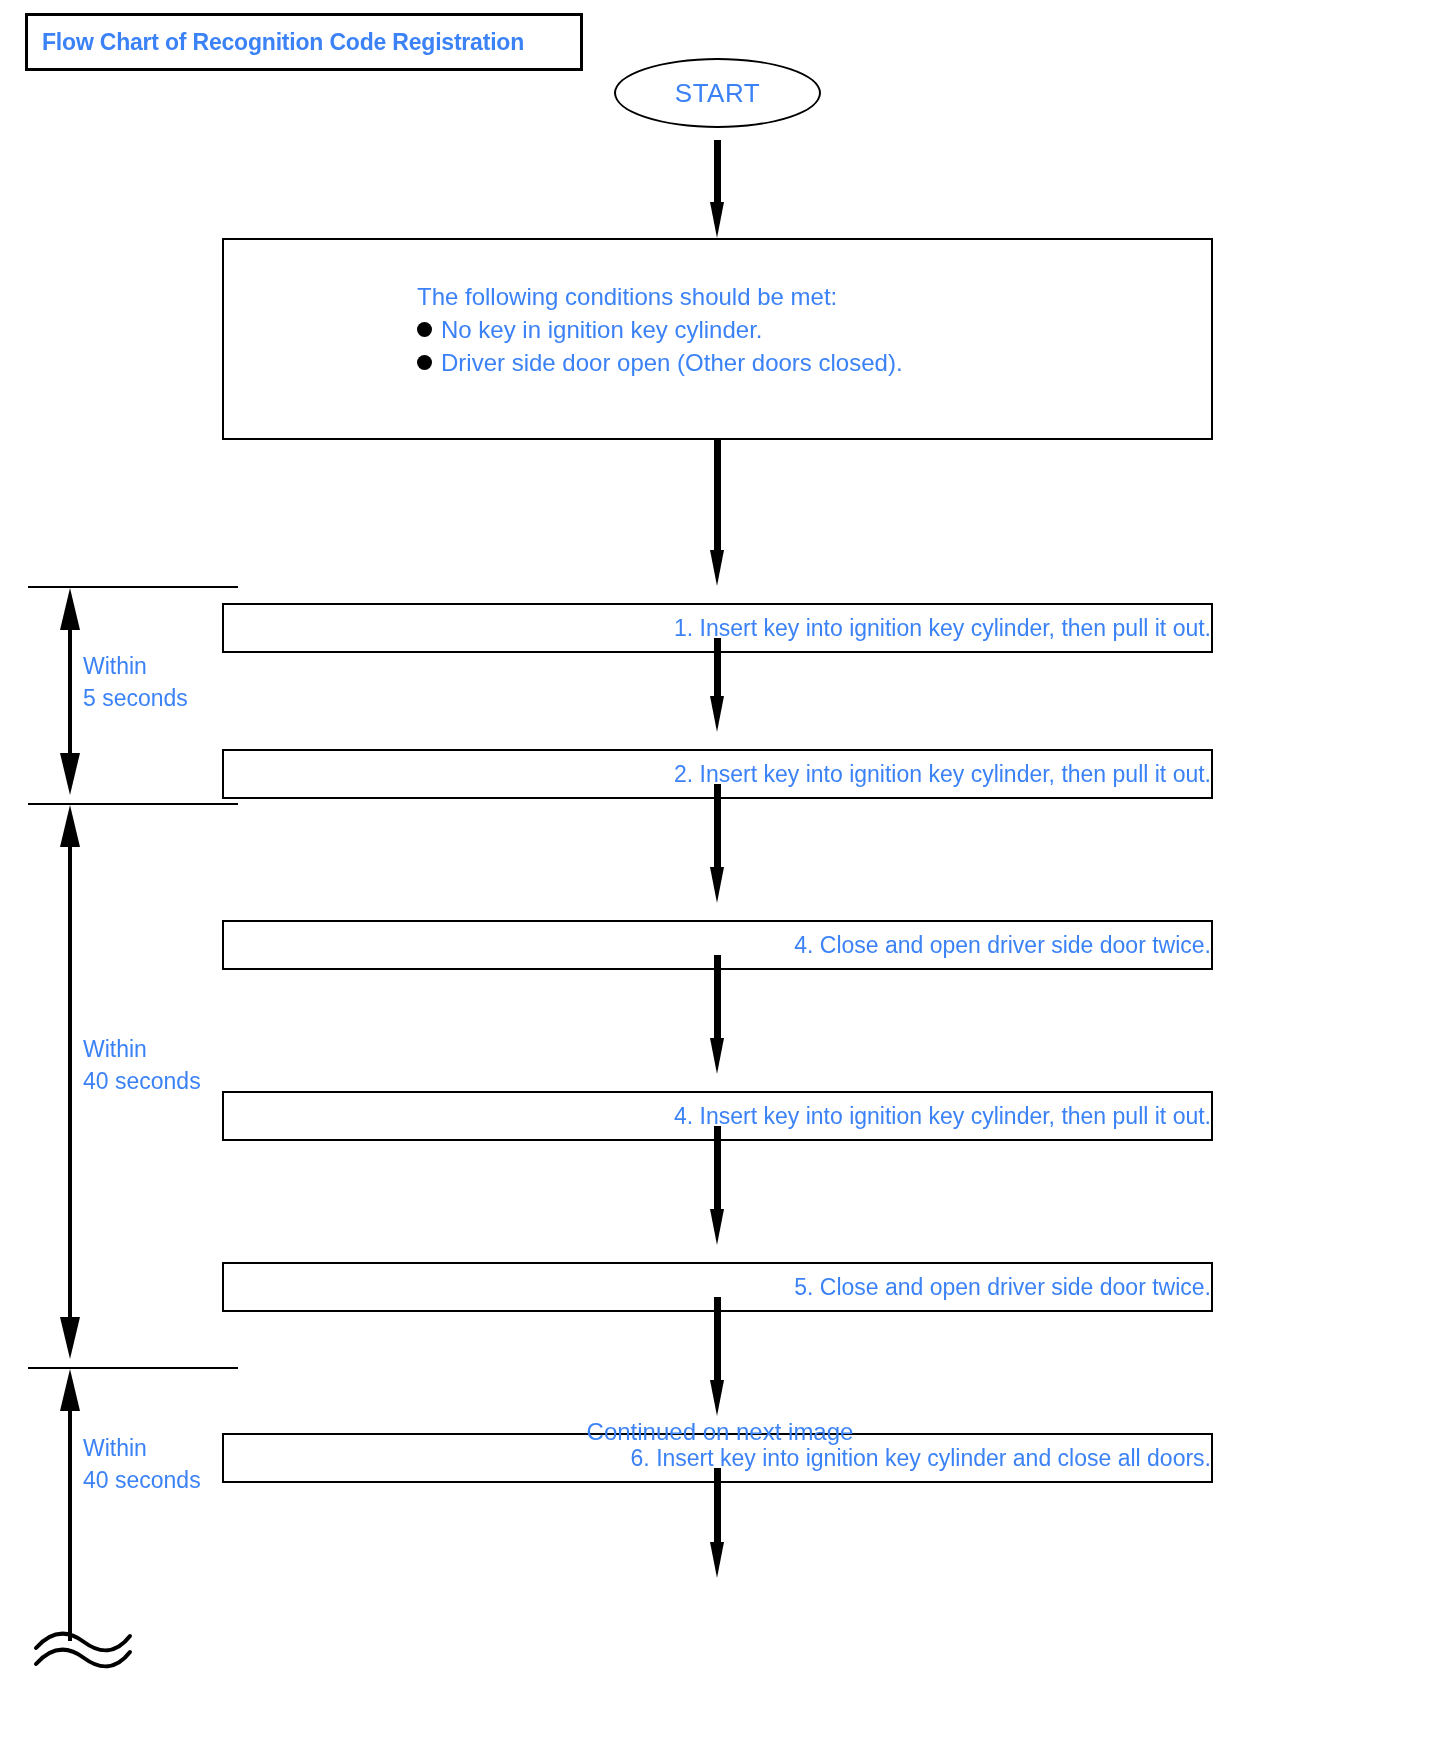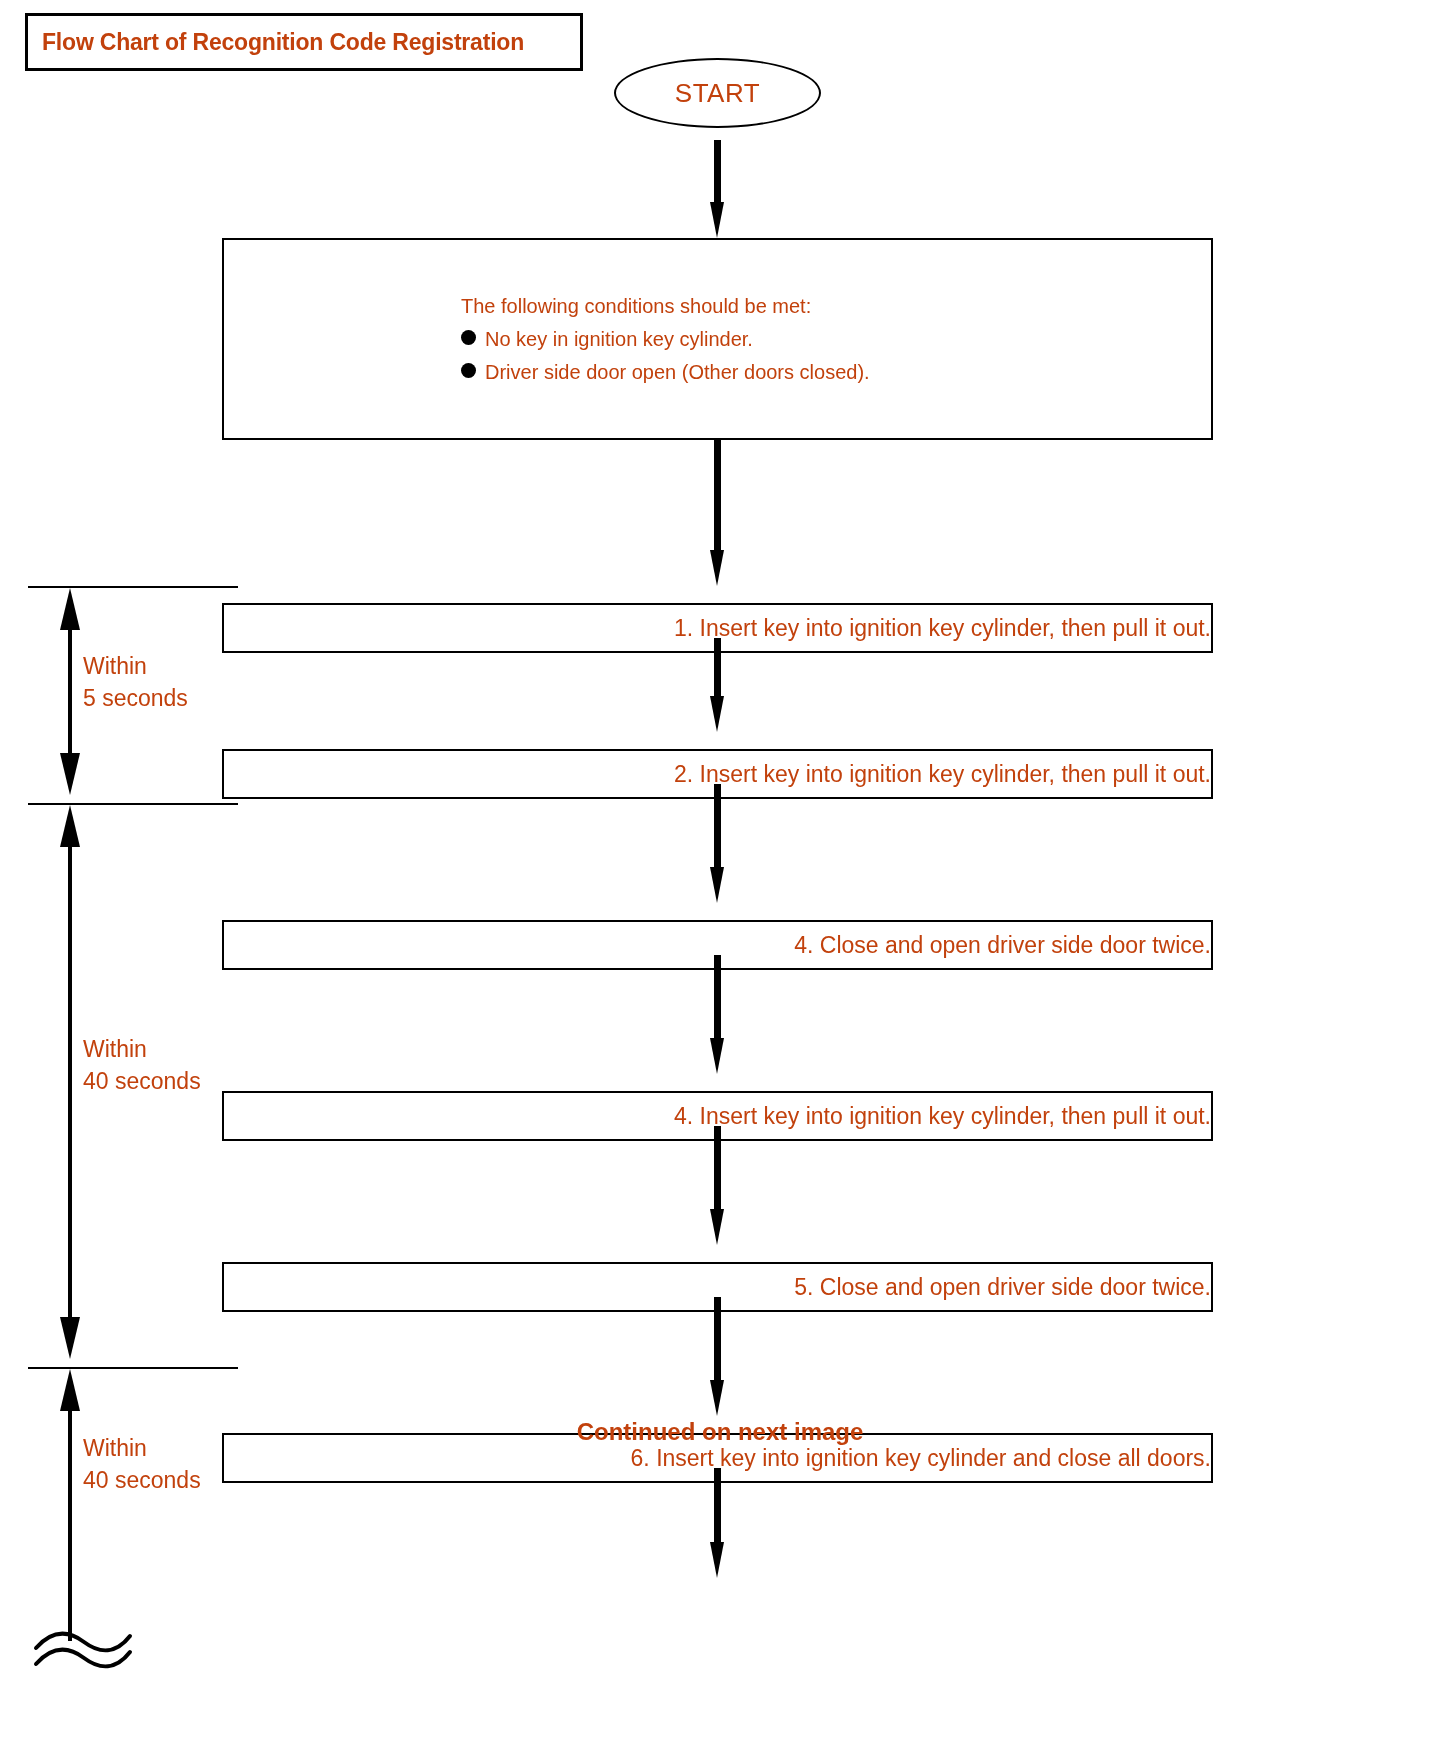--- a/index.html
+++ b/index.html
@@ -6,21 +6,21 @@
     margin: 0;
     padding: 0;
     background: #ffffff;
   }
   #page {
     position: relative;
     width: 1440px;
     height: 1750px;
     background: #ffffff;
     font-family: "Liberation Sans", sans-serif;
-    color: #c2410c;
+    color: #3b82f6;
     overflow: hidden;
   }
 
   
   .title-box {
     position: absolute;
     left: 25px;
     top: 13px;
     width: 558px;
     height: 58px;
@@ -79,24 +79,23 @@
 
   
   .cond-box {
     top: 238px;
     height: 202px;
     padding: 0;
   }
   .cond-inner {
     position: absolute;
     left: 193px;
-    top: 50px;
-    font-size: 20px;
+    top: 40px;
+    font-size: 24px;
     line-height: 33px;
-    margin-left: 44px;
   }
   .cond-line {
     white-space: nowrap;
     display: block;
   }
   .bullet-line {
     display: flex;
     align-items: baseline;
     white-space: nowrap;
   }
@@ -183,21 +182,20 @@
   }
 
   
   .continued {
     position: absolute;
     left: 0;
     width: 1440px;
     top: 1418px;
     text-align: center;
     font-size: 24px;
-    font-weight: bold;
   }
   .continued span { display: inline-block; }
 </style>
 </head>
 <body>
 
 <div id="page">
 
   <div class="title-box">
     <div class="title-text">Flow Chart of Recognition Code Registration</div>

